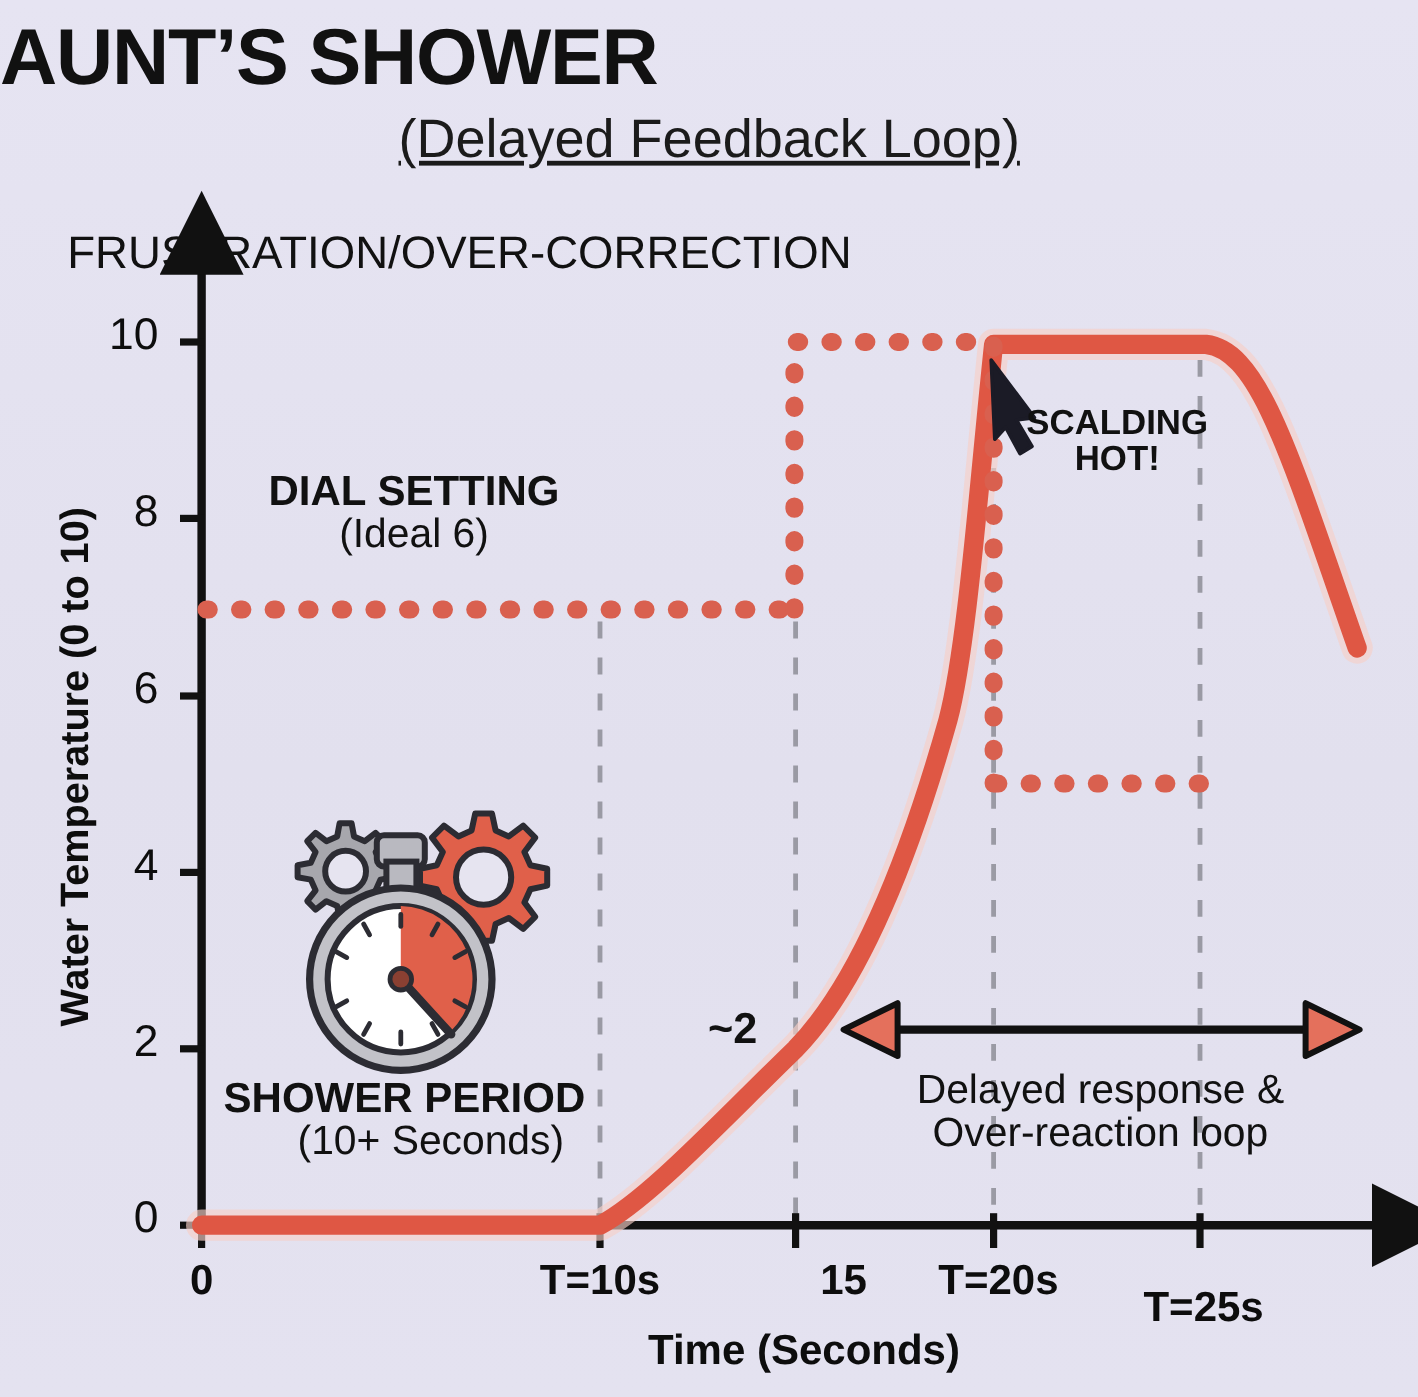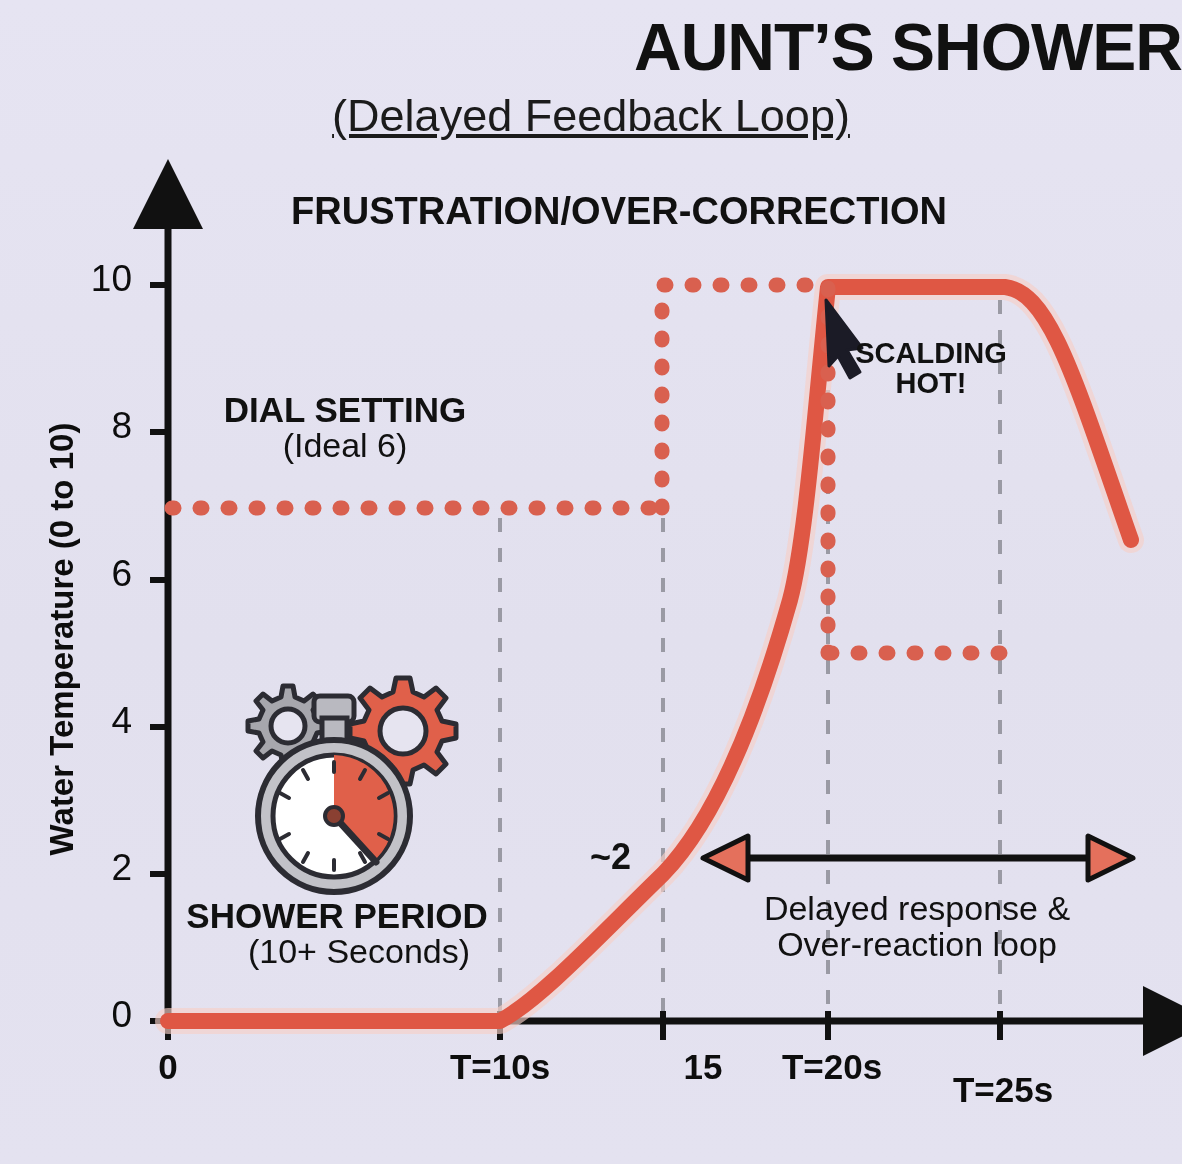--- a/index.html
+++ b/index.html
@@ -14,41 +14,41 @@
     background: linear-gradient(180deg, #e6e4f2 0%, #e2e0ee 55%, #e4e2f0 100%);
     overflow: hidden;
     font-family: "Liberation Sans", sans-serif;
     color: #111111;
   }
   .abs { position: absolute; }
 
   
   #main-title {
     left: 0; right: 0; top: 14px;
-    text-align: right;
+    text-align: left;
     font-size: 66px;
     font-weight: bold;
     letter-spacing: -1px;
     line-height: 1.02;
     color: #111;
   }
   #subtitle {
     left: 0; right: 0; top: 92px;
     text-align: center;
     font-size: 45px;
     font-weight: normal;
     color: #1b1b1b;
     line-height: 1.05;
     text-decoration: underline;
   }
   #chart-top-label {
     left: 0; right: 0; top: 190px;
-    text-align: center;
+    text-align: left;
     font-size: 38px;
-    font-weight: bold;
+    font-weight: normal;
     letter-spacing: 0px;
     color: #111;
     padding-left: 56px;
   }
 
   
   #y-axis-title {
     left: -268px;
     top: 620px;
     width: 660px;
@@ -246,20 +246,21 @@
   <div class="abs ytick-label" style="left:72px;  top:847px;">2</div>
   <div class="abs ytick-label" style="left:72px;  top:994px;">0</div>
 
   <div class="abs xtick-label" style="left:168px;  top:1047px;">0</div>
   <div class="abs xtick-label" style="left:500px;  top:1047px;">T=10s</div>
   <div class="abs xtick-label" style="left:663px;  top:1047px;margin-left:40px;">15</div>
   <div class="abs xtick-label" style="left:832px;  top:1047px;">T=20s</div>
   <div class="abs xtick-label" style="left:1003px; top:1047px;margin-top:23px;">T=25s</div>
 
   <div class="abs" id="y-axis-title">Water Temperature (0 to 10)</div>
+  <div class="abs" id="x-axis-title">Time (Seconds)</div>
 
   <div class="abs anno" id="dial-setting-anno">
     <div class="l1">DIAL SETTING</div>
     <div class="l2">(Ideal 6)</div>
   </div>
 
   <div class="abs anno" id="delay-period-anno">
     <div class="l1">SHOWER PERIOD</div>
     <div class="l2">(10+ Seconds)</div>
   </div>

